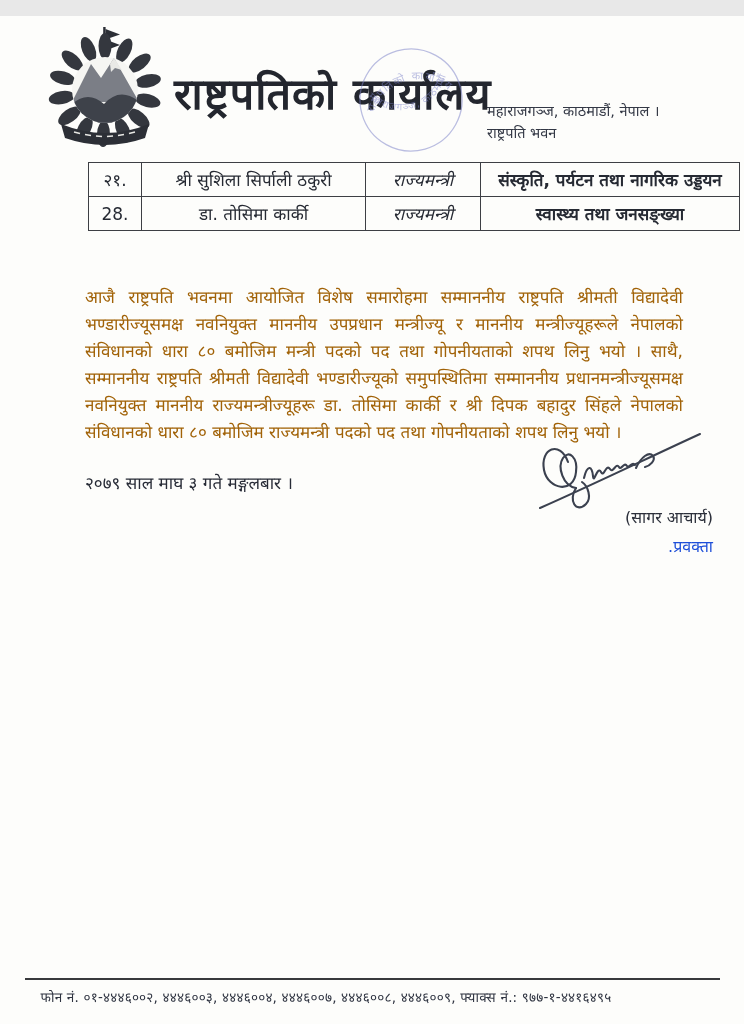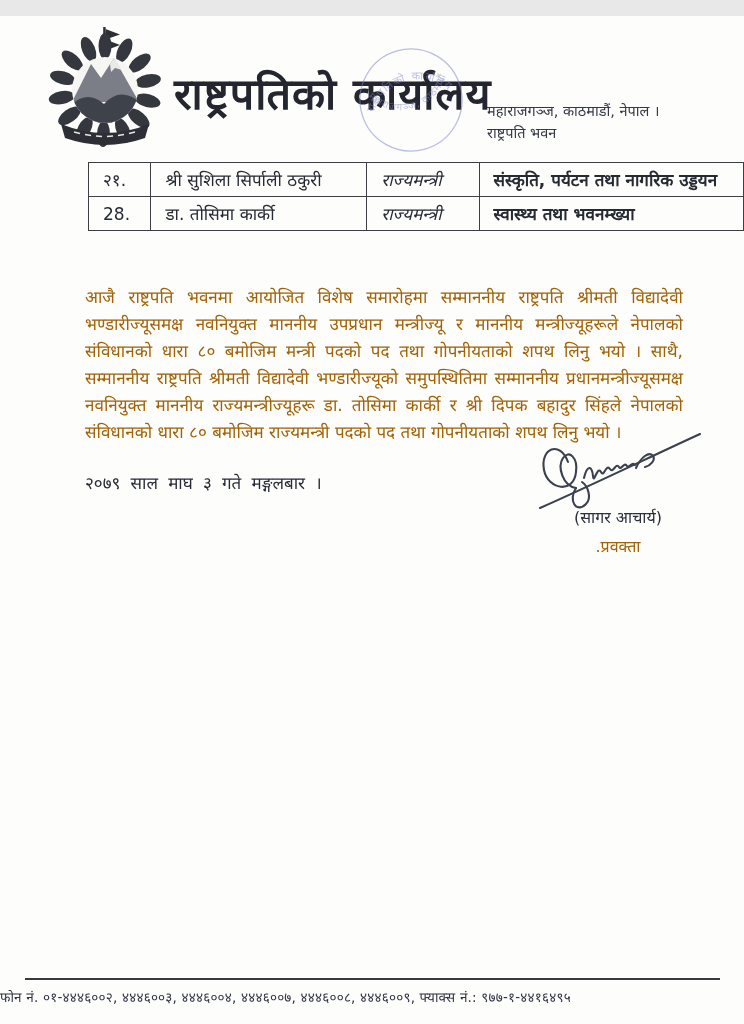--- a/index.html
+++ b/index.html
@@ -29,53 +29,53 @@
     font-size:14.5px;line-height:1.5;color:#333845;
   }
   
   table.ministers{
     position:absolute;left:88px;top:146px;
     border-collapse:collapse;table-layout:fixed;
     font-size:17px;color:#262a33;
   }
   table.ministers td{
     border:1.6px solid #3d3f44;
-    height:31px;padding:1px 14px;vertical-align:middle;
-    overflow:hidden;white-space:nowrap;
+    height:31px;padding:1px 7px;vertical-align:middle;
+    overflow:hidden;white-space:nowrap;text-align:center;
   }
   td.col-sn{width:38px;padding-left:4px;}
   td.col-name{width:209px;}
   td.col-pos{width:100px;font-style:italic;}
   td.col-port{width:244px;font-weight:bold;}
   
   .paragraph{
     position:absolute;left:85px;top:251px;width:598px;
     font-size:17px;line-height:27px;text-align:justify;
     color:#a16207;
   }
   .date-line{
     position:absolute;left:85px;top:438px;
-    font-size:17px;color:#272b36;font-family:Liberation Mono, monospace;
+    font-size:17px;color:#272b36;
   }
   
   .signature-block{
     position:absolute;left:523px;top:412px;width:190px;
-    text-align:center;
+    text-align:right;
   }
   .signature-stroke{display:block;margin:0 auto;}
   .signer-name{font-size:16px;color:#2b2f3a;margin-top:-14px;}
-  .signer-role{font-size:16px;color:#a16207;margin-top:7px;}
+  .signer-role{font-size:16px;color:#1d4ed8;margin-top:7px;}
   
   .footer-rule{
     position:absolute;left:25px;top:962px;width:695px;height:0;
     border-top:2.2px solid #38393c;
   }
   .footer-text{
     position:absolute;left:0;top:972px;width:652px;
-    text-align:left;font-size:13.5px;color:#2e3340;
+    text-align:center;font-size:13.5px;color:#2e3340;
     letter-spacing:.2px;
   }
 </style>
 </head>
 <body>
 
 <div class="page">
 
   <div class="emblem">
     <svg viewBox="0 0 122 124" width="122" height="124" aria-hidden="true">
@@ -161,21 +161,21 @@
       <tr>
         <td class="col-sn">२१.</td>
         <td class="col-name">श्री सुशिला सिर्पाली ठकुरी</td>
         <td class="col-pos">राज्यमन्त्री</td>
         <td class="col-port">संस्कृति, पर्यटन तथा नागरिक उड्डयन</td>
       </tr>
       <tr>
         <td class="col-sn">28.</td>
         <td class="col-name">डा. तोसिमा कार्की</td>
         <td class="col-pos">राज्यमन्त्री</td>
-        <td class="col-port">स्वास्थ्य तथा भवनम्ख्या</td>
+        <td class="col-port">स्वास्थ्य तथा जनसङ्ख्या</td>
       </tr>
     </tbody>
   </table>
 
   <p class="paragraph">आजै राष्ट्रपति भवनमा आयोजित विशेष समारोहमा सम्माननीय राष्ट्रपति श्रीमती विद्यादेवी भण्डारीज्यूसमक्ष नवनियुक्त माननीय उपप्रधान मन्त्रीज्यू र माननीय मन्त्रीज्यूहरूले नेपालको संविधानको धारा ८० बमोजिम मन्त्री पदको पद तथा गोपनीयताको शपथ लिनु भयो ।  साथै, सम्माननीय राष्ट्रपति श्रीमती विद्यादेवी भण्डारीज्यूको समुपस्थितिमा सम्माननीय प्रधानमन्त्रीज्यूसमक्ष नवनियुक्त माननीय राज्यमन्त्रीज्यूहरू डा. तोसिमा कार्की र श्री दिपक बहादुर सिंहले नेपालको संविधानको धारा ८० बमोजिम राज्यमन्त्री पदको पद तथा गोपनीयताको शपथ लिनु भयो ।</p>
 
   <p class="date-line">२०७९ साल माघ ३ गते मङ्गलबार ।</p>
 
   <div class="signature-block">
     <svg class="signature-stroke" viewBox="0 0 180 92" width="180" height="92" aria-hidden="true">

